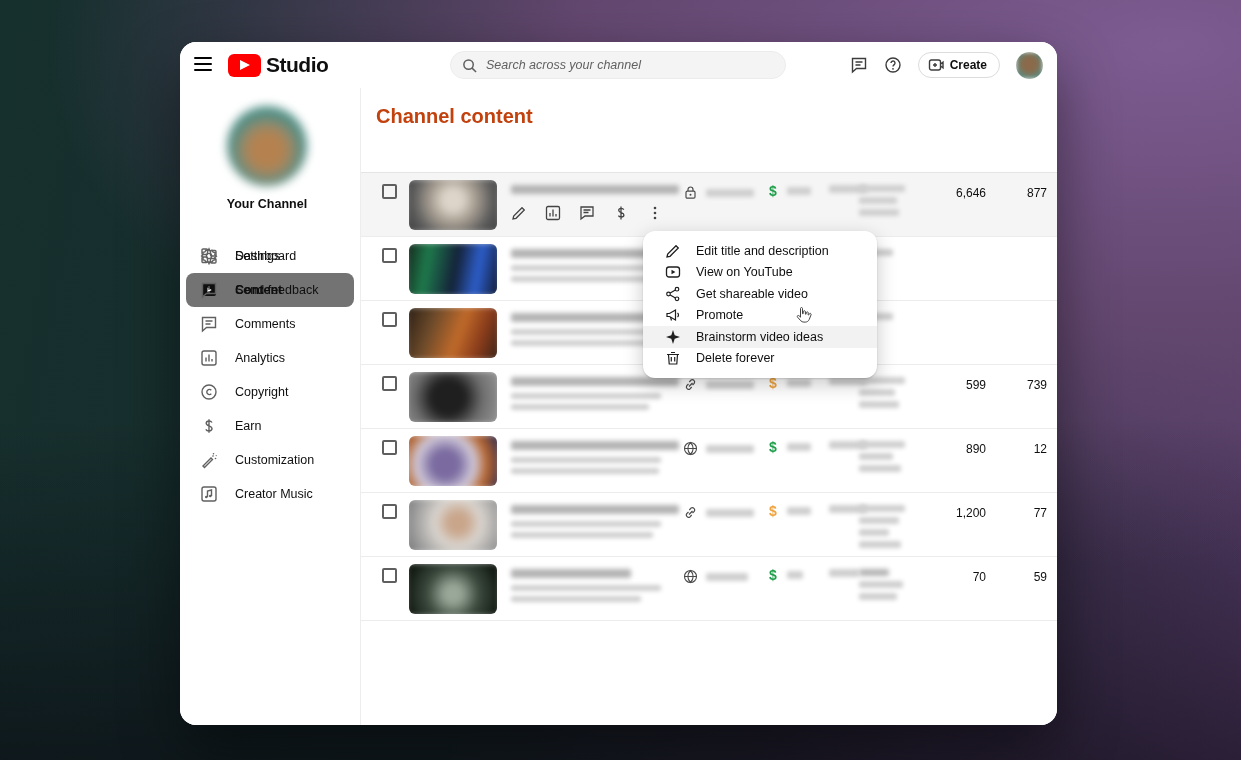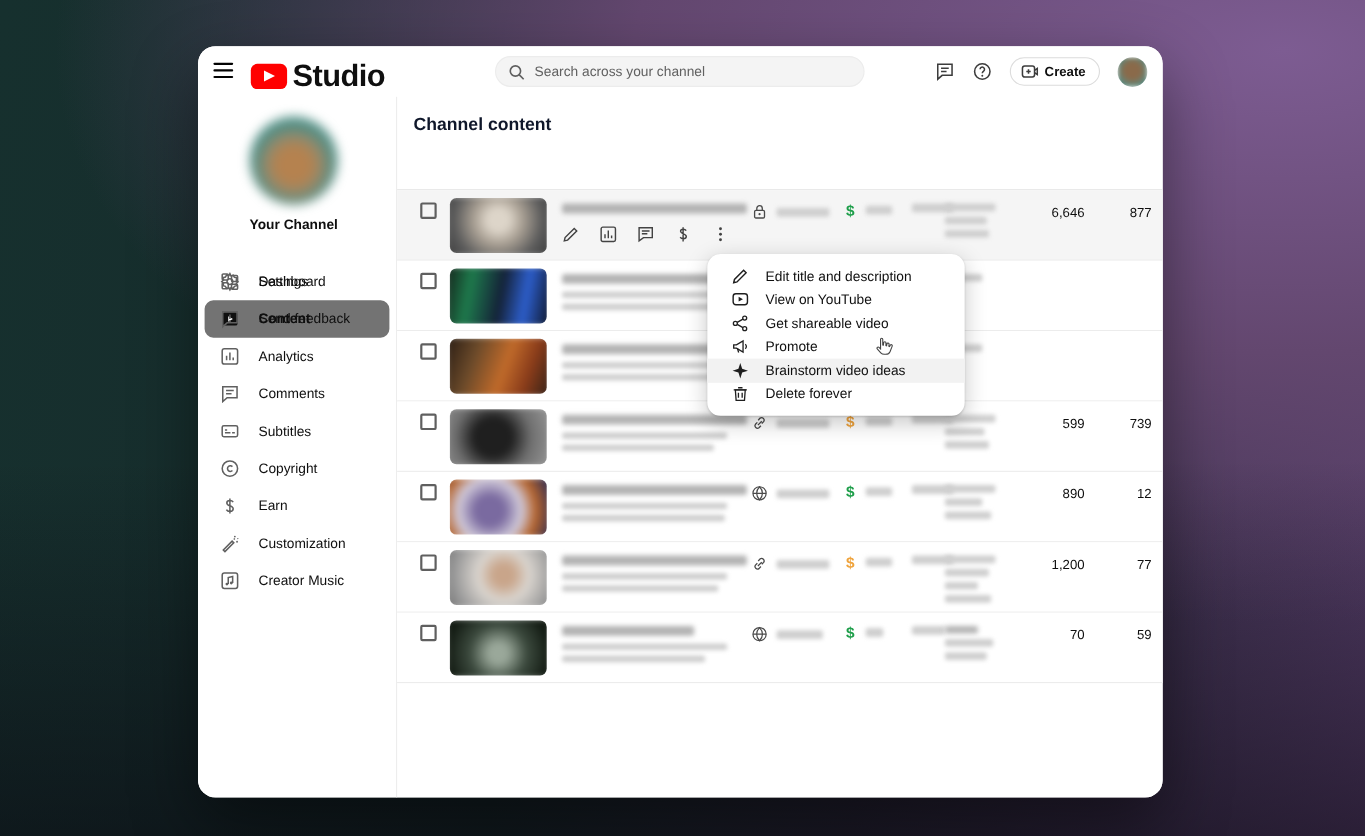--- a/index.html
+++ b/index.html
@@ -18,23 +18,23 @@
     box-shadow:0 24px 60px rgba(0,0,0,.45);
   }
 
   
   .topbar { position:absolute; left:0; top:0; width:100%; height:46px; background:#fff; }
   .hamburger { position:absolute; left:14px; top:15px; width:18px; height:14px; cursor:pointer; }
   .hamburger span { display:block; height:2px; background:#030303; margin-bottom:4px; border-radius:1px; }
   .logo { position:absolute; left:48px; top:11px; display:flex; align-items:center; gap:5px; }
   .logo-badge { width:33px; height:23px; background:#ff0000; border-radius:6px; position:relative; }
   .logo-badge::after { content:""; position:absolute; left:12px; top:6.5px; border-left:10px solid #fff; border-top:5px solid transparent; border-bottom:5px solid transparent; }
-  .logo-text { font-size:28px; font-weight:bold; letter-spacing:-.5px; color:#0f0f0f; }
+  .logo-text { font-size:21px; font-weight:bold; letter-spacing:-.5px; color:#0f0f0f; }
   .searchbar { position:absolute; left:270px; top:9px; width:336px; height:28px; background:#f4f4f4; border:1px solid #ececec; border-radius:14px; display:flex; align-items:center; padding-left:11px; gap:9px; }
-  .searchbar .ph { font-size:12.5px; color:#616161; }
+  .searchbar .ph { font-size:12.5px; color:#616161;font-style:italic; }
   .tb-right { position:absolute; right:14px; top:0; height:46px; display:flex; align-items:center; gap:16px; }
   .tb-icon { width:18px; height:18px; color:#3c3c3c; cursor:pointer; }
   .create-btn { display:flex; align-items:center; gap:6px; height:26px; padding:0 12px 0 9px; border:1px solid #dcdcdc; border-radius:14px; background:#fff; cursor:pointer; }
   .create-btn .lbl { font-size:12px; font-weight:bold; color:#0f0f0f; }
   .tb-avatar { width:27px; height:27px; border-radius:50%; overflow:hidden; cursor:pointer; }
   .tb-avatar i { display:block; width:100%; height:100%; background:radial-gradient(circle at 50% 45%, #8a6a4a 0 35%, #5a8d84 75%, #4f8279); filter:blur(2px); }
 
   
   .sidebar { position:absolute; left:0; top:46px; width:180px; height:637px; background:#fff; }
   .ch-avatar { position:absolute; left:47px; top:18px; width:80px; height:80px; border-radius:50%;
@@ -44,21 +44,21 @@
   .nav-item { height:34px; margin:0 6px; padding-left:14px; display:flex; align-items:center; gap:17px; border-radius:8px; cursor:pointer; }
   .nav-item .nicon { width:18px; height:18px; color:#606060; flex:none; }
   .nav-item .nlabel { font-size:12.5px; color:#0f0f0f; }
   .nav-item.selected { background:#737373; }
   .nav-item.selected .nicon { color:#0f0f0f; }
   .nav-item.selected .nlabel { font-weight:bold; }
   .nav-footer { position:absolute; left:0; bottom:2px; width:100%; }
 
   
   .content { position:absolute; left:180px; top:46px; width:697px; height:637px; background:#fff; border-left:1px solid #ededed; }
-  .page-title { position:absolute; left:15px; top:17px; font-size:16px; font-weight:bold; color:#0f172a; }
+  .page-title { position:absolute; left:15px; top:17px; font-size:20px; font-weight:bold; color:#c2410c; }
   .tabs { position:absolute; left:15px; top:58px; display:flex; }
   .tab { font-size:12.5px; font-weight:bold; color:#616161; margin-right:30px; padding-bottom:12px; position:relative; cursor:pointer; }
   .tab.active { color:#0f0f0f; }
   .tab.active::after { content:""; position:absolute; left:0; bottom:0; width:100%; height:3px; background:#0f0f0f; }
   .tabs-divider { position:absolute; left:0; top:84px; width:100%; height:1px; background:#e4e4e4; }
 
   
   .rows { position:absolute; left:0; top:85px; width:100%; }
   .row { position:relative; height:64px; border-bottom:1px solid #ececec; background:#fff; }
   .row.hovered { background:#f5f5f5; }
@@ -188,43 +188,34 @@
             <svg viewBox="0 0 18 18">
               <rect x="2" y="3" width="14" height="12" rx="2" fill="currentColor"></rect>
               <path d="M7.5 6.5v5l4.2-2.5z" fill="#fff"></path>
             </svg>
           </span>
         <span class="nlabel">Content</span>
       </div>
       <div class="nav-item">
         <span class="nicon">
             <svg viewBox="0 0 18 18" fill="none" stroke="currentColor" stroke-width="1.4">
+              <path d="M2.5 2.5h13v10h-9l-4 3.5z"></path>
+              <path d="M5.5 6h7M5.5 9h5"></path>
+            </svg>
+          </span>
+        <span class="nlabel">Comments</span>
+      </div>
+      <div class="nav-item">
+        <span class="nicon">
+            <svg viewBox="0 0 18 18" fill="none" stroke="currentColor" stroke-width="1.4">
               <rect x="2" y="2" width="14" height="14" rx="2"></rect>
               <path d="M6 12.5v-4M9 12.5v-7M12 12.5v-2.5"></path>
             </svg>
           </span>
         <span class="nlabel">Analytics</span>
-      </div>
-      <div class="nav-item">
-        <span class="nicon">
-            <svg viewBox="0 0 18 18" fill="none" stroke="currentColor" stroke-width="1.4">
-              <path d="M2.5 2.5h13v10h-9l-4 3.5z"></path>
-              <path d="M5.5 6h7M5.5 9h5"></path>
-            </svg>
-          </span>
-        <span class="nlabel">Comments</span>
-      </div>
-      <div class="nav-item">
-        <span class="nicon">
-            <svg viewBox="0 0 18 18" fill="none" stroke="currentColor" stroke-width="1.4">
-              <rect x="2" y="4" width="14" height="10" rx="1.5"></rect>
-              <path d="M4.5 10.5h5M11 10.5h2.5M4.5 8h2"></path>
-            </svg>
-          </span>
-        <span class="nlabel">Subtitles</span>
       </div>
       <div class="nav-item">
         <span class="nicon">
             <svg viewBox="0 0 18 18" fill="none" stroke="currentColor" stroke-width="1.4">
               <circle cx="9" cy="9" r="7"></circle>
               <path d="M11.3 7.2a2.6 2.6 0 1 0 0 3.6"></path>
             </svg>
           </span>
         <span class="nlabel">Copyright</span>
       </div>

